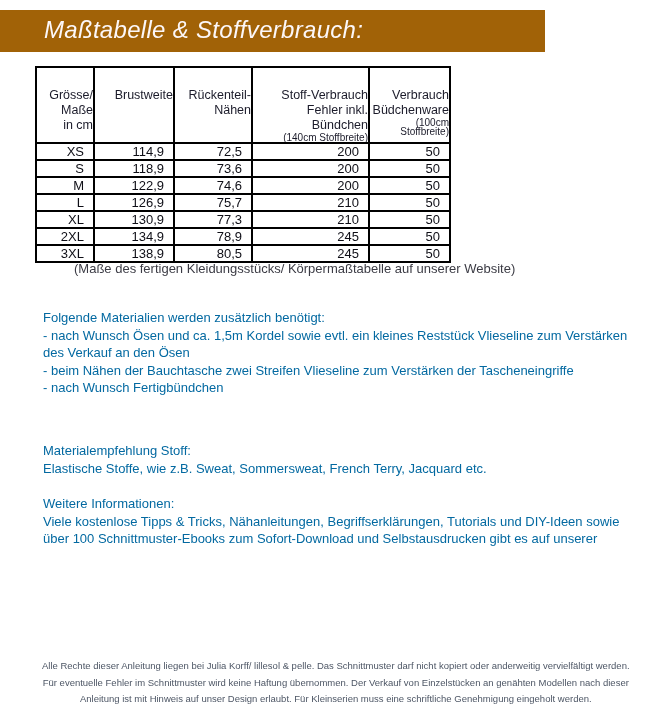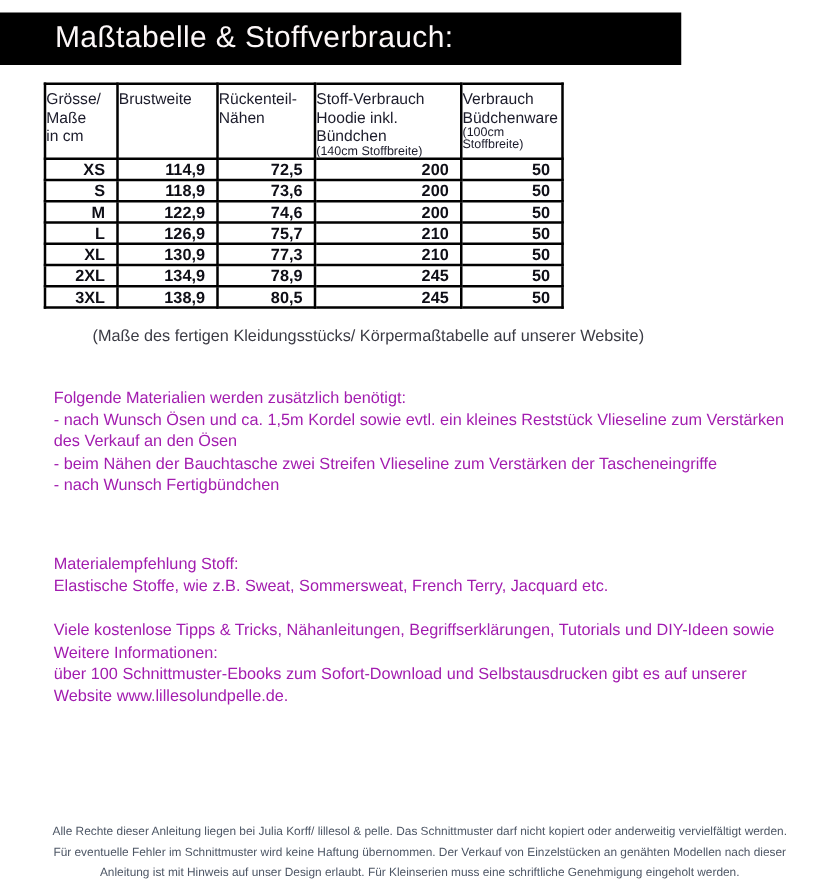--- a/index.html
+++ b/index.html
@@ -11,21 +11,22 @@
     background: #ffffff;
     overflow: hidden;
     font-family: "Liberation Sans", sans-serif;
   }
 
   
   .banner {
     position: absolute;
     left: 0; top: 10px;
     width: 545px; height: 42px;
-    background: #000000;
+    background: #a16207;
+    font-style: italic;
   }
   .banner-title {
     position: absolute;
     left: 44px; top: 50%;
     transform: translateY(-52%);
     font-size: 24px;
     font-weight: 300;
     letter-spacing: 0.3px;
     color: #fcf7f8;
     white-space: nowrap;
@@ -41,55 +42,55 @@
   }
   .size-table th, .size-table td {
     border: 2px solid #000000;
     overflow: hidden;
   }
   .size-table th {
     height: 47px;
     font-weight: normal;
     font-size: 12.5px;
     line-height: 15px;
-    text-align: left;
+    text-align: right;
     vertical-align: top;
-    padding-top: 4px;
+    padding-top: 20px;
     color: #1b1b2a;
   }
   .size-table .subnote {
     font-size: 10px;
     line-height: 9px;
     color: #1b1b2a;
   }
   .size-table td {
     height: 15.6px;
     font-size: 13px;
-    font-weight: bold;
+    font-weight: normal;
     text-align: right;
     padding-right: 9px;
     color: #0e0e16;
     white-space: nowrap;
   }
 
   .caption {
     position: absolute;
     left: 38px; top: 261px;
     font-size: 13px;
     color: #3b3b44;
     white-space: nowrap;
     margin-left: 36px;
   }
 
   .text-section {
     position: absolute;
     left: 43px;
     font-size: 13px;
     line-height: 17.6px;
-    color: #a21caf;
+    color: #0369a1;
   }
   .text-section div { white-space: nowrap; }
   .section-materials { top: 309px; }
   .section-fabric    { top: 429px; margin-top: 13px; }
   .section-info      { top: 495px; }
 
   .footer {
     position: absolute;
     left: 42px; top: 658px;
     font-size: 9.5px;
@@ -124,21 +125,21 @@
         </th>
         <th>
           <div>Brustweite</div>
         </th>
         <th>
           <div>Rückenteil-</div>
           <div>Nähen</div>
         </th>
         <th>
           <div>Stoff-Verbrauch</div>
-          <div>Hoodie inkl. Bündchen</div>
+          <div>Fehler inkl. Bündchen</div>
           <div class="subnote">(140cm Stoffbreite)</div>
         </th>
         <th>
           <div>Verbrauch</div>
           <div>Büdchenware</div>
           <div class="subnote">(100cm Stoffbreite)</div>
         </th>
       </tr>
     </thead>
     <tbody>
@@ -203,24 +204,23 @@
     <div>- beim Nähen der Bauchtasche zwei Streifen Vlieseline zum Verstärken der Tascheneingriffe</div>
     <div>- nach Wunsch Fertigbündchen</div>
   </div>
 
   <div class="text-section section-fabric">
     <div>Materialempfehlung Stoff:</div>
     <div>Elastische Stoffe, wie z.B. Sweat, Sommersweat, French Terry, Jacquard etc.</div>
   </div>
 
   <div class="text-section section-info">
+    <div>Weitere Informationen:</div>
     <div>Viele kostenlose Tipps &amp; Tricks, Nähanleitungen, Begriffserklärungen, Tutorials und DIY-Ideen sowie</div>
-    <div>Weitere Informationen:</div>
     <div>über 100 Schnittmuster-Ebooks zum Sofort-Download und Selbstausdrucken gibt es auf unserer</div>
-    <div>Website www.lillesolundpelle.de.</div>
   </div>
 
   <div class="footer">
     <div>Alle Rechte dieser Anleitung liegen bei Julia Korff/ lillesol &amp; pelle. Das Schnittmuster darf nicht kopiert oder anderweitig vervielfältigt werden.</div>
     <div>Für eventuelle Fehler im Schnittmuster wird keine Haftung übernommen. Der Verkauf von Einzelstücken an genähten Modellen nach dieser</div>
     <div>Anleitung ist mit Hinweis auf unser Design erlaubt. Für Kleinserien muss eine schriftliche Genehmigung eingeholt werden.</div>
   </div>
 
 </div>
 

